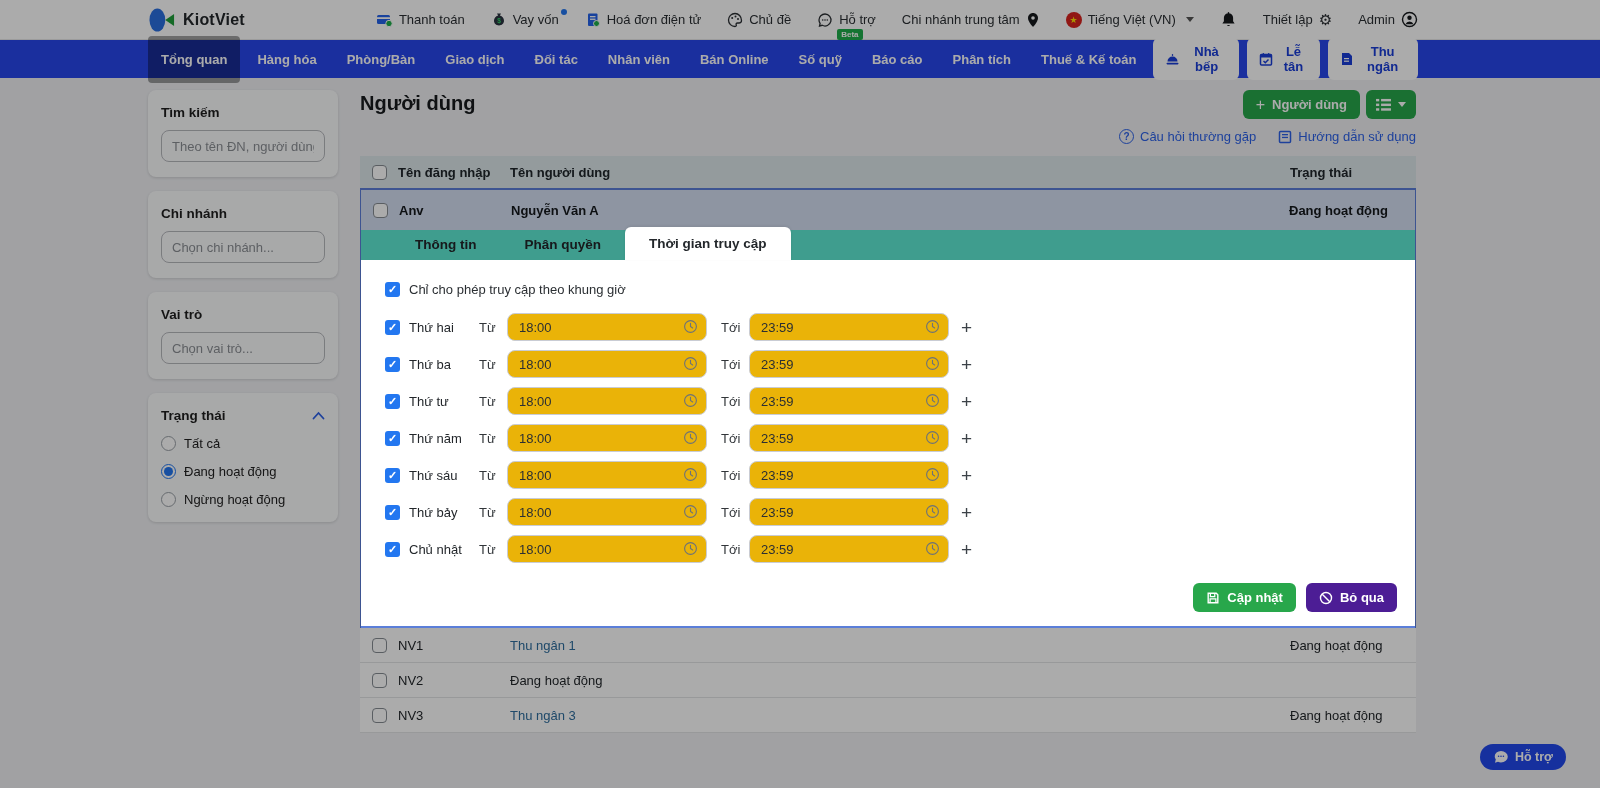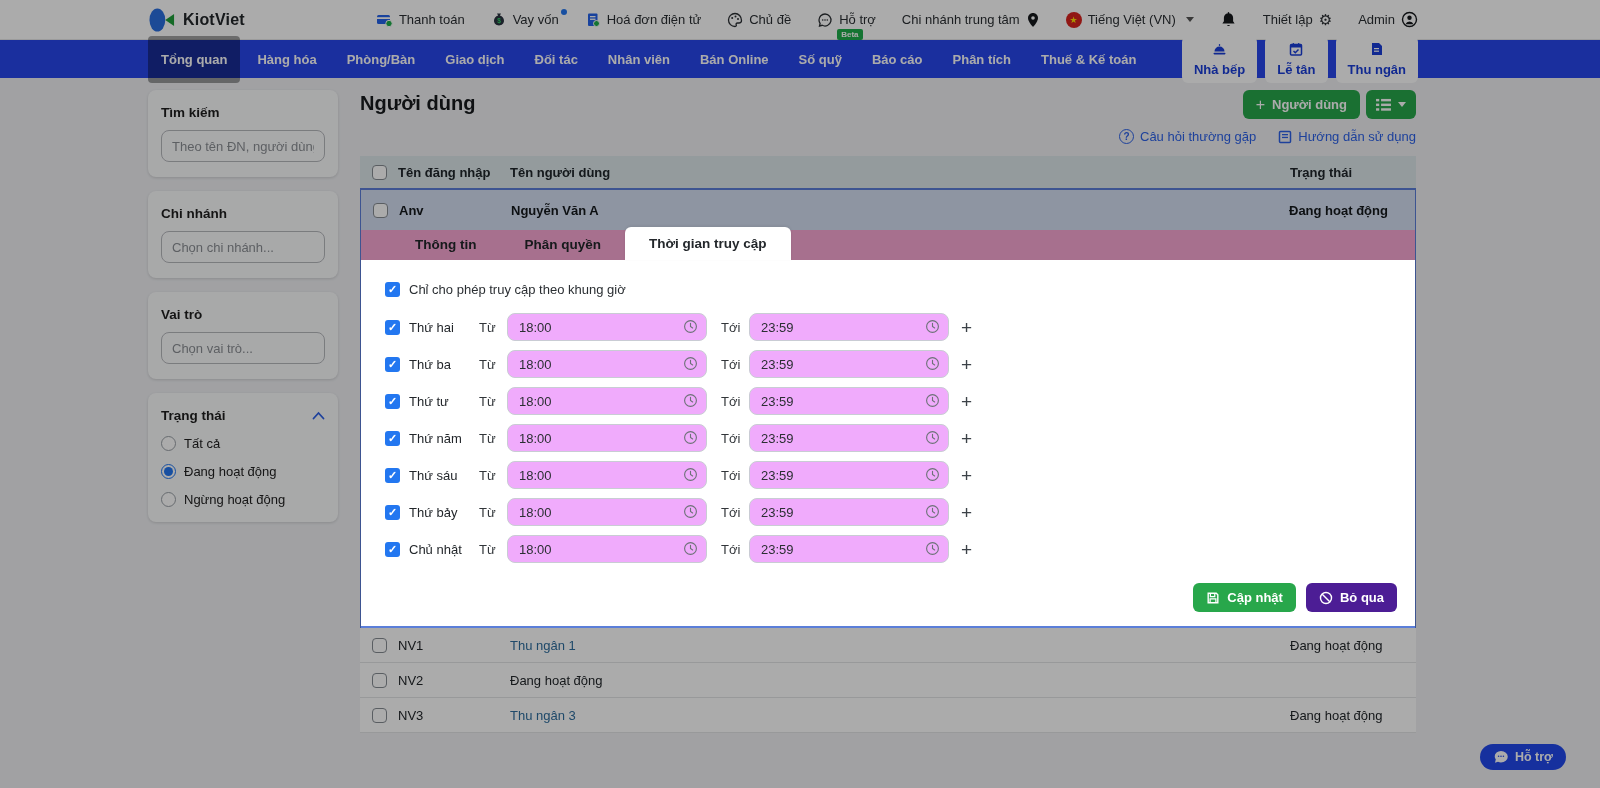--- a/index.html
+++ b/index.html
@@ -18,21 +18,21 @@
   .flag { width:16px; height:16px; border-radius:50%; background:#d8231f; color:#ffde00; font-size:9px; display:flex; align-items:center; justify-content:center; }
   .caret-down { width:0; height:0; border-left:4px solid transparent; border-right:4px solid transparent; border-top:5px solid #555; margin-left:4px; }
   .gear-glyph { font-size:15px; color:#2b2f33; }
 
   
   .navbar { height:38px; background:#2746ec; display:flex; align-items:center; }
   .navbar-inner { width:1270px; margin-left:148px; display:flex; align-items:center; gap:4px; }
   .nav-item { color:#fff; font-size:13px; font-weight:700; padding:16px 13px; border-radius:4px; cursor:pointer; white-space:nowrap; }
   .nav-item.active { background:rgba(0,0,0,0.37); }
   .quick-buttons { margin-left:auto; display:flex; gap:8px; }
-  .quick-btn { background:#fff; color:#1a3ed8; font-size:13px; font-weight:700; border:none; border-radius:6px; padding:6px 12px; display:flex; align-items:center; gap:6px; cursor:pointer;flex-direction:column; }
+  .quick-btn { background:#fff; color:#1a3ed8; font-size:13px; font-weight:700; border:none; border-radius:6px; padding:6px 12px; display:flex; align-items:center; gap:6px; cursor:pointer; }
 
   
   .content { display:flex; margin-left:148px; width:1270px; padding-top:12px; }
   .sidebar { width:190px; margin-right:22px; flex-shrink:0; }
   .side-card { background:#fbfcfd; border-radius:8px; padding:15px 13px; margin-bottom:14px; box-shadow:0 1px 3px rgba(0,0,0,.14); }
   .side-title { font-size:13.5px; font-weight:700; color:#1f1f1f; }
   .side-title-row { display:flex; align-items:center; justify-content:space-between; }
   .side-input { width:100%; height:32px; margin-top:10px; border:1px solid #b7b9bd; border-radius:8px; padding:0 10px; font-size:13px; font-family:inherit; background:#fbfcfd; color:#333; }
   .side-input::placeholder { color:#8b8f94; }
   .radio-row { display:flex; align-items:center; gap:8px; margin-top:13px; font-size:13px; color:#222; cursor:pointer; }
@@ -57,31 +57,31 @@
   .col-check { width:38px; padding-left:12px; display:flex; align-items:center; }
   .col-login { width:112px; }
   .col-name  { flex:1; }
   .col-status{ width:126px; }
   .checkbox-empty { width:15px; height:15px; border:1.5px solid #868c93; border-radius:4px; background:#fff; cursor:pointer; }
   .checkbox-on { width:15px; height:15px; border-radius:3px; background:#2377f0; color:#fff; font-size:11px; font-weight:700; display:flex; align-items:center; justify-content:center; cursor:pointer; flex-shrink:0; }
 
   .expanded { border-left:1px solid #5b7ed9; border-right:1px solid #5b7ed9; }
   .row-selected { height:42px; background:#d4def2; border-top:2px solid #5b7ed9; display:flex; align-items:center; font-size:13px; font-weight:700; color:#14181c; cursor:pointer; }
 
-  .tabstrip { height:30px; background:#f9a8d4; display:flex; align-items:center; padding-left:30px; }
+  .tabstrip { height:30px; background:#5eead4; display:flex; align-items:center; padding-left:30px; }
   .tab { font-size:13.5px; font-weight:700; color:#23272b; padding:0 24px; line-height:30px; cursor:pointer; }
   .tab.active { background:#ffffff; border-radius:6px 6px 0 0; position:relative; z-index:60; line-height:33px; margin-top:-3px; box-shadow:0 -1px 3px rgba(0,0,0,.08); }
 
   .panel { background:#ffffff; position:relative; z-index:55; padding:22px 18px 14px 24px; border-bottom:2px solid #5b7ed9; }
   .gate-row { display:flex; align-items:center; gap:9px; font-size:13px; color:#2b2f33; margin-bottom:16px; }
   .day-row { display:flex; align-items:center; margin-bottom:9px; }
   .day-label { width:64px; margin-left:9px; font-size:13px; color:#23272b; }
   .fromto-label { width:28px; font-size:13px; color:#32363a; margin-left:6px; }
   .time-wrap { position:relative; width:200px; }
-  .time-input { width:200px; height:28px; border:1px solid #c9ccd4; border-radius:8px; padding:0 30px 0 11px; font-size:13px; font-family:inherit; color:#2b2f33; background:#f0abfc; }
+  .time-input { width:200px; height:28px; border:1px solid #c9ccd4; border-radius:8px; padding:0 30px 0 11px; font-size:13px; font-family:inherit; color:#2b2f33; background:#eab308; }
   .clock-ic { position:absolute; right:9px; top:6px; }
   .toi { margin-left:14px; }
   .plus-btn { margin-left:12px; font-size:19px; font-weight:400; color:#3c4248; background:none; border:none; cursor:pointer; line-height:1; }
   .panel-actions { display:flex; justify-content:flex-end; gap:10px; margin-top:20px; }
   .btn-gray { background:#4c1d95; color:#fff; border:none; border-radius:6px; font-size:13px; font-weight:700; padding:7px 13px; display:flex; align-items:center; gap:7px; cursor:pointer; }
 
   .user-row { height:35px; background:#fff; border-bottom:1px solid #e3e4e6; display:flex; align-items:center; font-size:13px; color:#23272b; cursor:pointer; }
   .user-row .name-link { color:#2f6e9e; }
 
   

